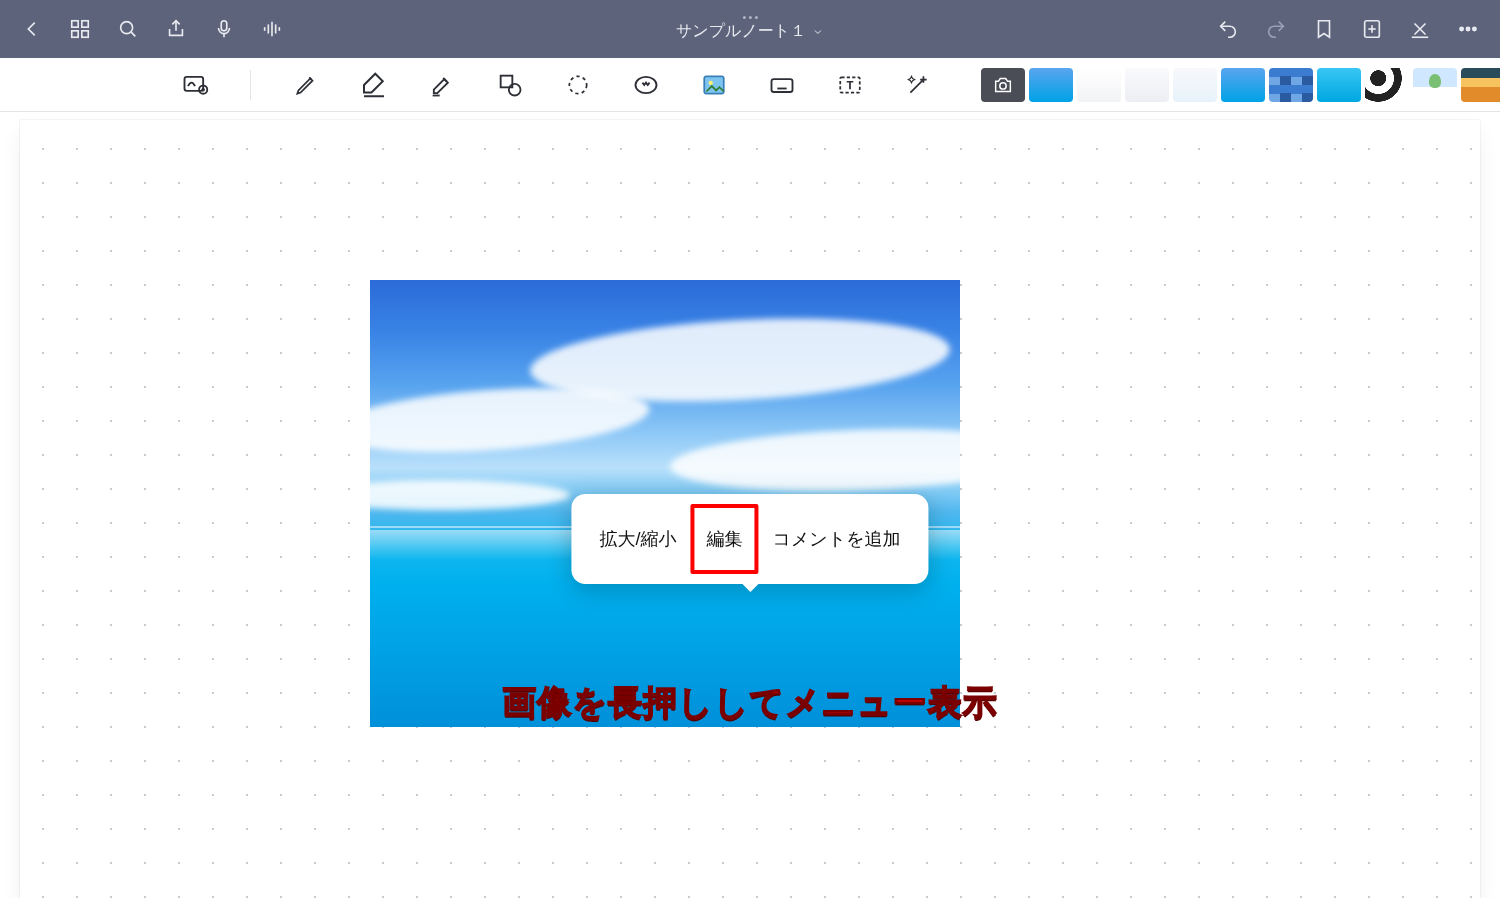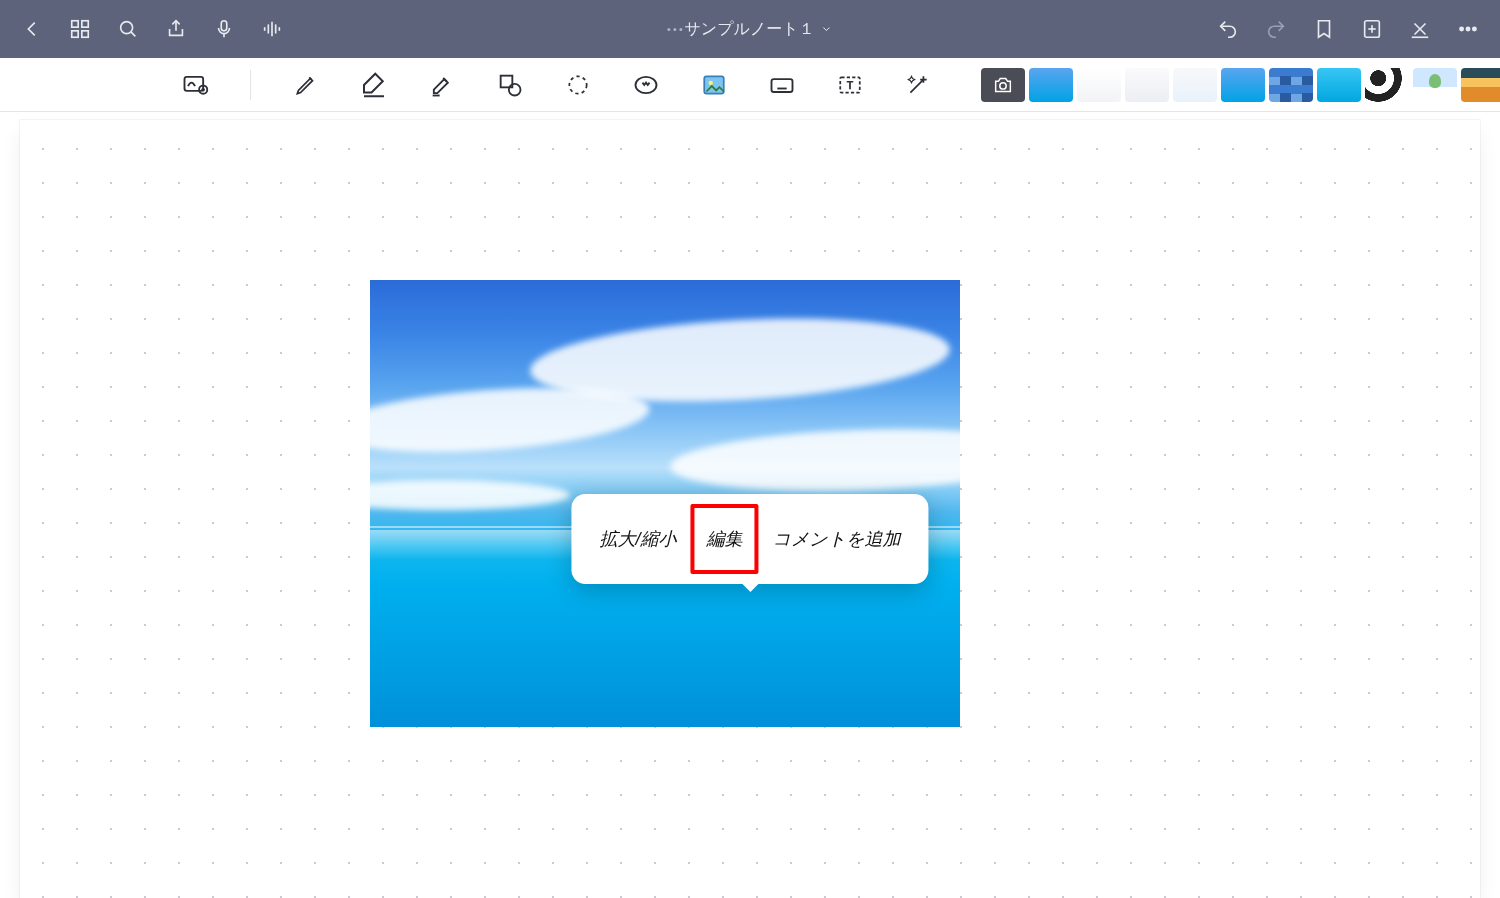--- a/index.html
+++ b/index.html
@@ -16,21 +16,21 @@
   }
   .topbar-left, .topbar-right {
     display: flex;
     align-items: center;
     gap: 24px;
     padding: 0 20px;
   }
   .topbar-left { flex: 0 0 auto; }
   .topbar-center {
     position: absolute; left: 50%; transform: translateX(-50%);
-    display: flex; flex-direction: row; align-items: center; gap: 2px;
+    display: flex; flex-direction: column; align-items: center; gap: 2px;
   }
   .topbar-spacer { flex: 1; }
   .grip-dots { display:flex; gap:3px; }
   .grip-dots span { width:3px; height:3px; border-radius:50%; background:#aeb3c4; }
   .doc-title { font-size: 16px; color:#e8eaf0; display:flex; align-items:center; gap:6px; }
   .nav-icon { width:24px; height:24px; display:flex; align-items:center; justify-content:center; cursor:pointer; }
   .nav-icon svg { stroke:#e8eaf0; fill:none; stroke-width:1.8; }
   .nav-icon.dim svg { stroke:#9aa0b5; }
 
   
@@ -89,21 +89,20 @@
   .popover {
     position:absolute;
     left: 50%; top: 374px; transform: translateX(-50%);
     background:#fff;
     border-radius: 14px;
     box-shadow: 0 6px 24px rgba(0,0,0,.22);
     display:flex;
     align-items:center;
     padding: 10px 14px;
     gap: 0;
-    font-style: italic;
   }
   .popover::after {
     content:""; position:absolute; bottom:-8px; left:50%; transform:translateX(-50%);
     border-left:9px solid transparent; border-right:9px solid transparent; border-top:9px solid #fff;
   }
   .pop-item { font-size:18px; color:#111; padding: 4px 14px; cursor:pointer; white-space:nowrap; }
   .pop-highlight { border:4px solid #ff0000; border-radius:2px; padding: 19px 12px; }
 
   
   .annot {
@@ -350,15 +349,16 @@
       <div class="horizon"></div>
       <div class="waterlight"></div>
     </div>
 
     <div class="popover">
       <div class="pop-item">拡大/縮小</div>
       <div class="pop-item pop-highlight">編集</div>
       <div class="pop-item">コメントを追加</div>
     </div>
 
+    <div class="annot">画像を長押ししてメニュー表示</div>
 
   </div>
 </div>
 
 </body></html>

